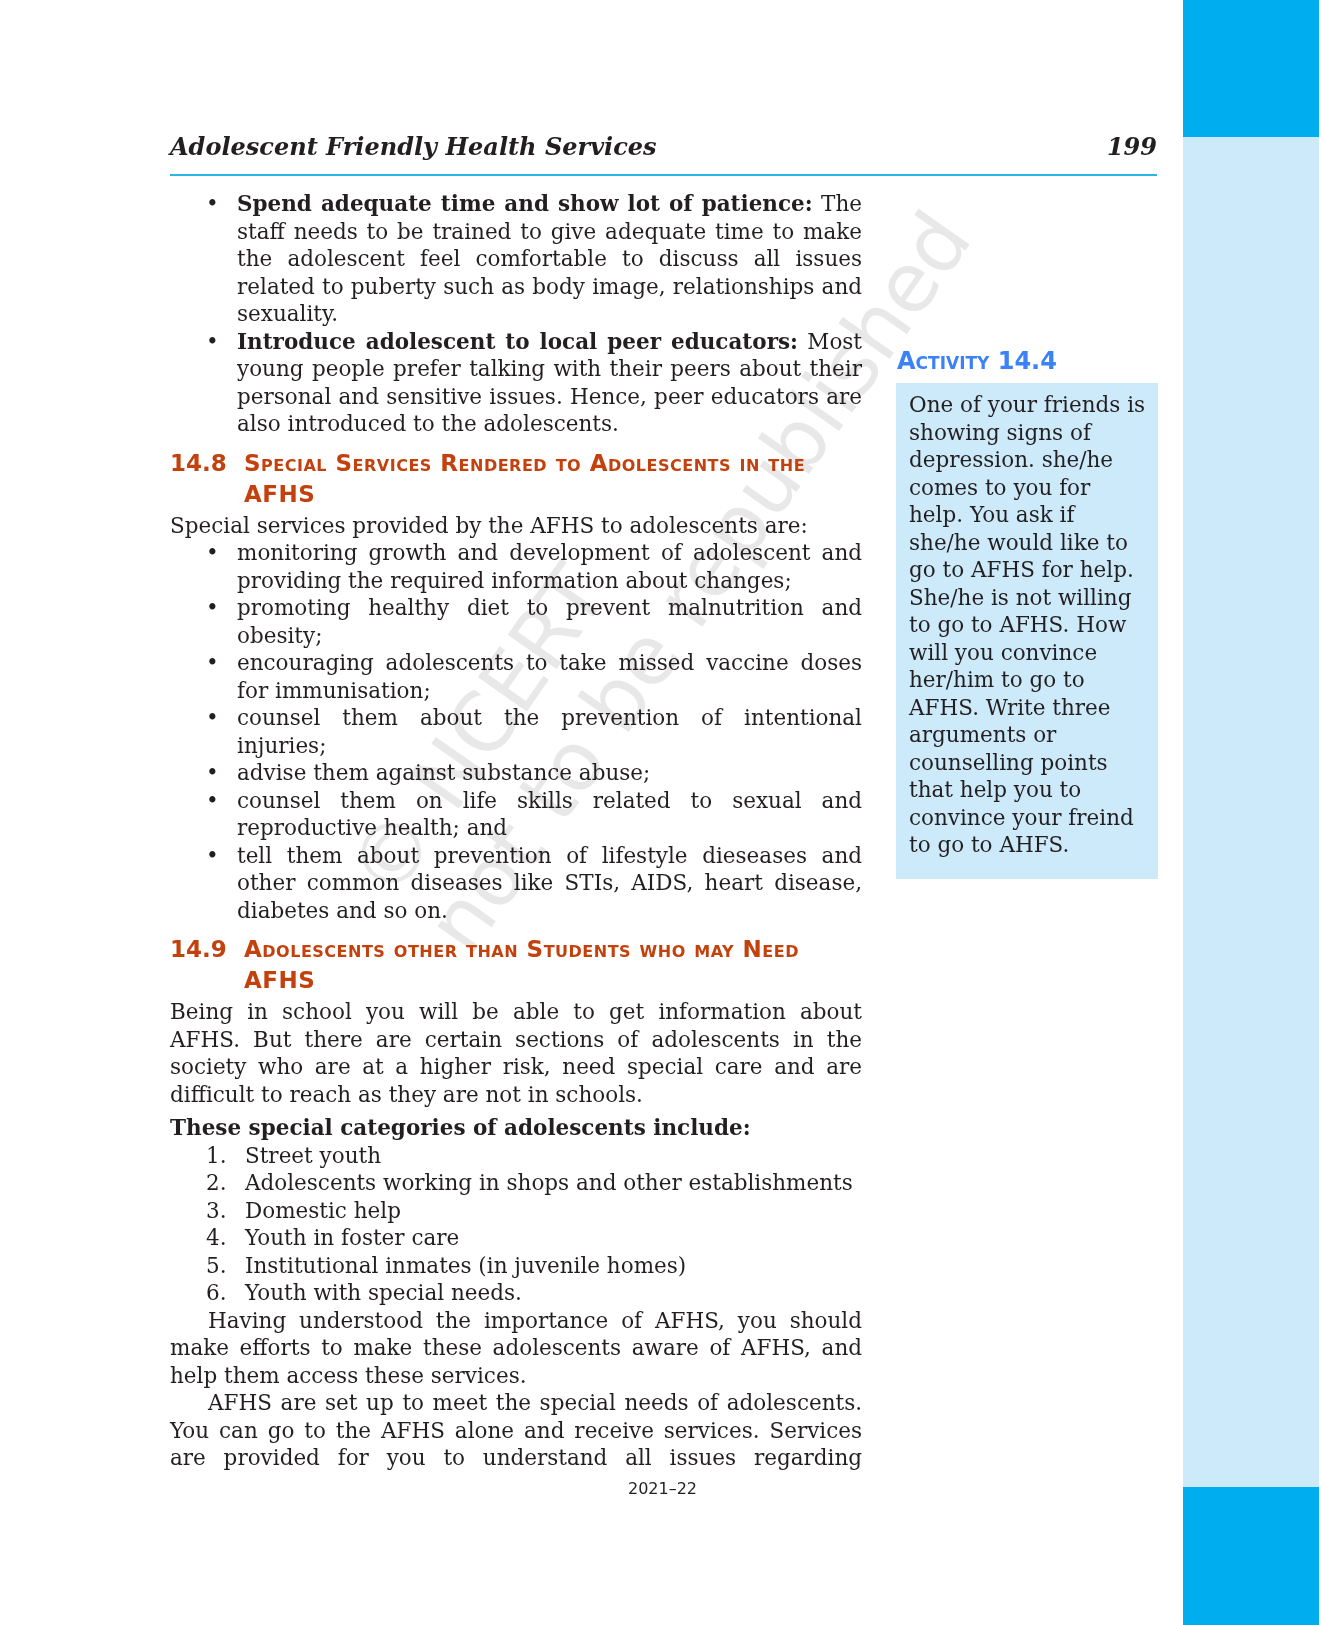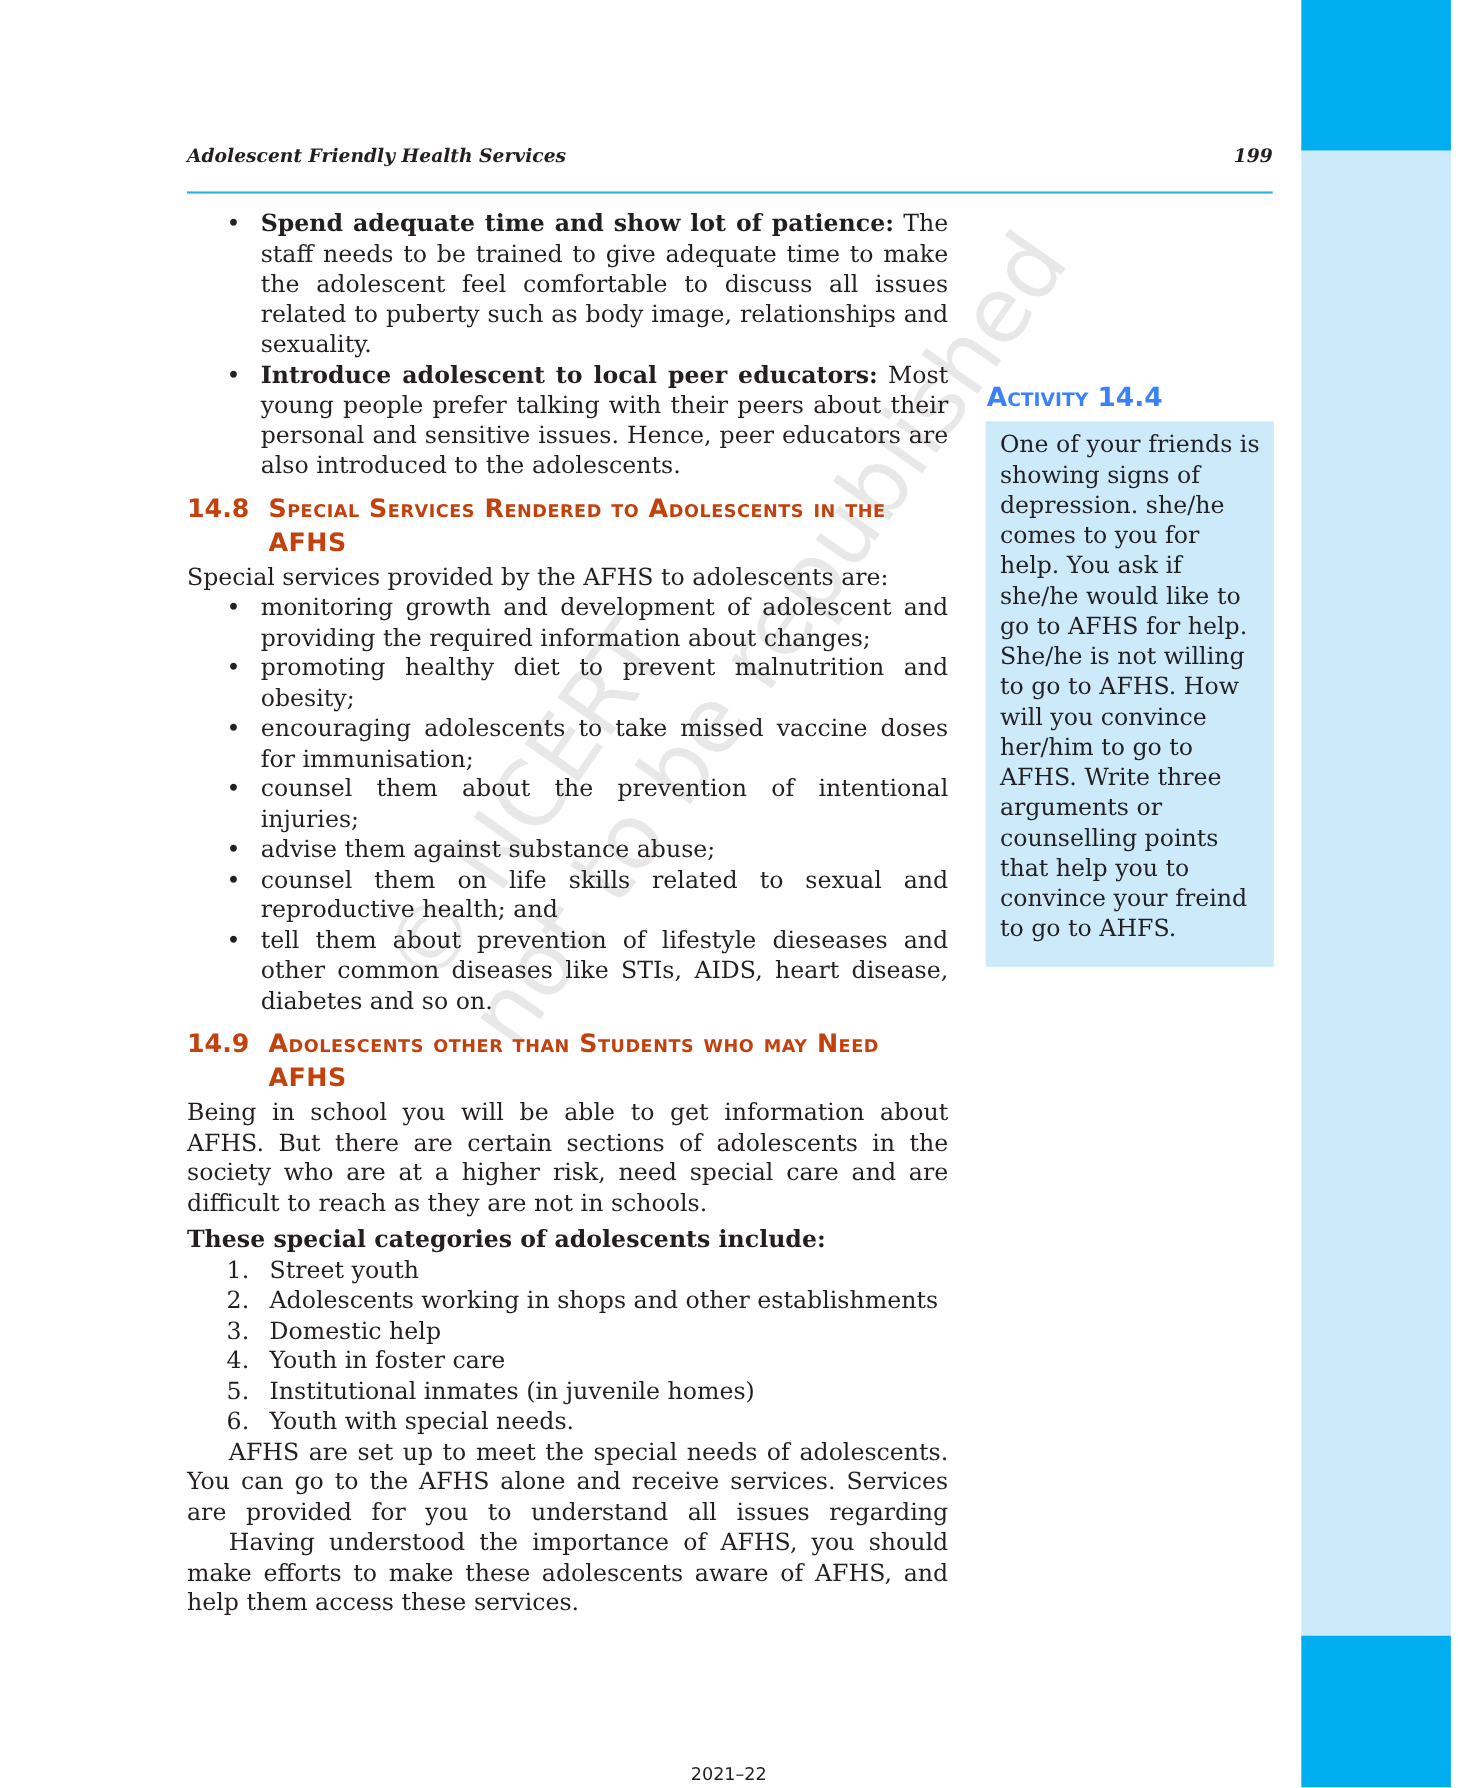--- a/index.html
+++ b/index.html
@@ -7,21 +7,21 @@
     width: 1325px; height: 1625px; position: relative; background: #ffffff;
     overflow: hidden; color: #231f20;
     font-family: "DejaVu Serif", "Liberation Serif", serif;
   }
   .band-top { position: absolute; left: 1183px; top: 0; width: 136px; height: 137px; background: #00aeef; }
   .band-mid { position: absolute; left: 1183px; top: 137px; width: 136px; height: 1350px; background: #cdeafb; }
   .band-bot { position: absolute; left: 1183px; top: 1487px; width: 136px; height: 138px; background: #00aeef; }
 
   .running-head {
     position: absolute; left: 170px; top: 132px; width: 987px;
-    font-family: "DejaVu Serif", serif; font-style: italic; font-weight: bold; font-size: 17px;
+    font-family: "DejaVu Serif", serif; font-style: italic; font-weight: bold; font-size: 24px;
   }
   .page-number { position: absolute; right: 0; top: 0; }
   .head-rule { position: absolute; left: 170px; top: 174px; width: 987px; height: 2px; background: #29b6e6; }
 
   .main { position: absolute; left: 170px; top: 190px; width: 692px; font-size: 21.5px; line-height: 27.5px; }
   .main p, .main ul, .main ol { margin: 0; padding: 0; }
   .just { text-align: justify; }
   .bullets { list-style: none; }
   .bullets li { position: relative; padding-left: 67px; text-align: justify; }
   .bullets li .dot { position: absolute; left: 36px; top: 0; }
@@ -40,21 +40,21 @@
   .activity-title {
     position: absolute; left: 897px; top: 347px; color: #3b82f6;
     font-family: "DejaVu Sans", "Liberation Sans", sans-serif; font-weight: bold; font-size: 24px;
     font-variant: small-caps;
   }
   .activity-box {
     position: absolute; left: 896px; top: 383px; width: 262px; height: 496px; background: #cdeafb;
     box-sizing: border-box; padding: 8px 10px 0 13px; font-size: 21.5px; line-height: 27.5px;
   }
   .footer-year {
-    position: absolute; left: 0; width: 1325px; top: 1603px; text-align: center;
+    position: absolute; left: 0; width: 1325px; top: 1479px; text-align: center;
     font-family: "DejaVu Sans", "Liberation Sans", sans-serif; font-size: 16px;
   }
   .watermark {
     position: absolute; left: 330px; top: 860px; transform: rotate(-55deg); transform-origin: left top;
     color: rgba(150,150,150,0.22); font-family: "DejaVu Sans", sans-serif; font-size: 82px; line-height: 95px;
     white-space: nowrap; pointer-events: none;
   }
 </style>
 </head>
 <body>
@@ -102,22 +102,22 @@
   <p class="just">Being in school you will be able to get information about AFHS. But there are certain sections of adolescents in the society who are at a higher risk, need special care and are difficult to reach as they are not in schools.</p>
   <p class="bold" style="margin-top:6px">These special categories of adolescents include:</p>
   <ol class="numbered">
     <li><span class="n">1.</span><span>Street youth</span></li>
     <li><span class="n">2.</span><span>Adolescents working in shops and other establishments</span></li>
     <li><span class="n">3.</span><span>Domestic help</span></li>
     <li><span class="n">4.</span><span>Youth in foster care</span></li>
     <li><span class="n">5.</span><span>Institutional inmates (in juvenile homes)</span></li>
     <li><span class="n">6.</span><span>Youth with special needs.</span></li>
   </ol>
+  <p class="just indent">Having understood the importance of AFHS, you should make efforts to make these adolescents aware of AFHS, and help them access these services.</p>
   <p class="just indent" style="text-align-last: justify;">AFHS are set up to meet the special needs of adolescents. You can go to the AFHS alone and receive services. Services are provided for you to understand all issues regarding</p>
-  <p class="just indent">Having understood the importance of AFHS, you should make efforts to make these adolescents aware of AFHS, and help them access these services.</p>
 </div>
 
 <div class="activity-title">Activity 14.4</div>
 <div class="activity-box">
   <div>One of your friends is showing signs of depression. she/he comes to you for help. You ask if she/he would like to go to AFHS for help. She/he is not willing to go to AFHS. How will you convince her/him to go to AFHS. Write three arguments or counselling points that help you to convince your freind to go to AHFS.</div>
 </div>
 
 <div class="footer-year">2021–22</div>
 
 </body></html>

